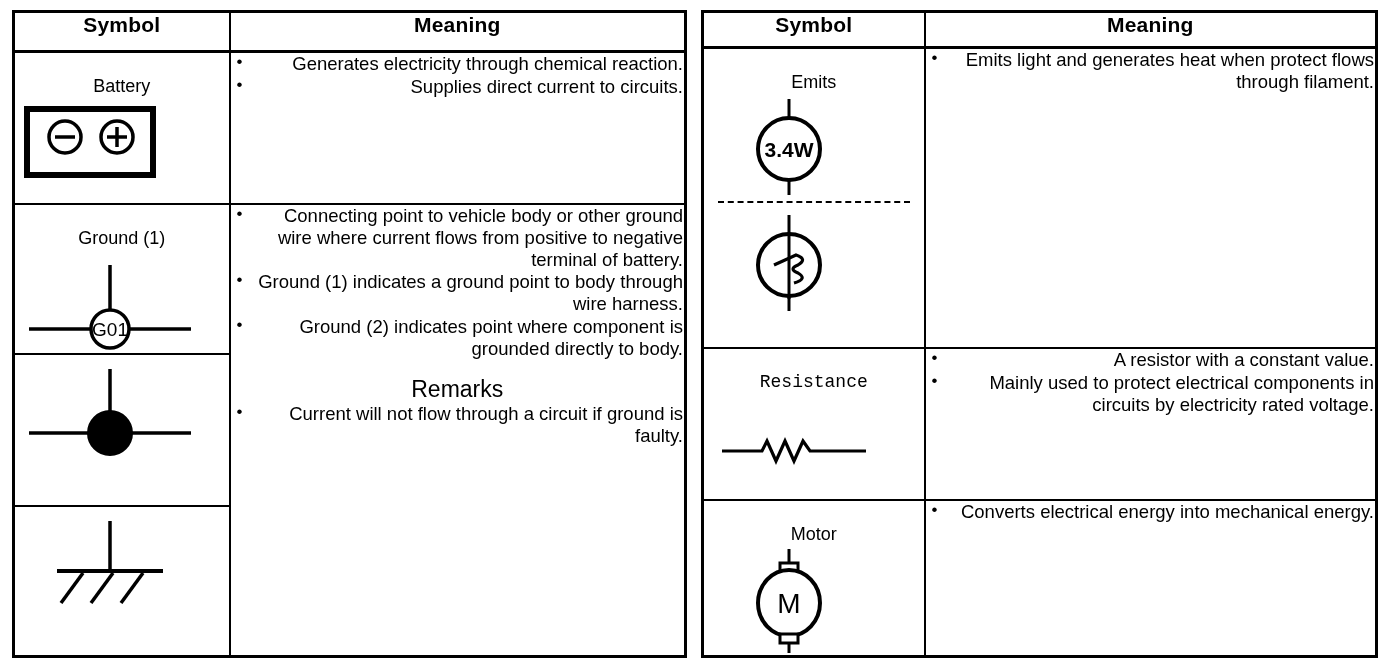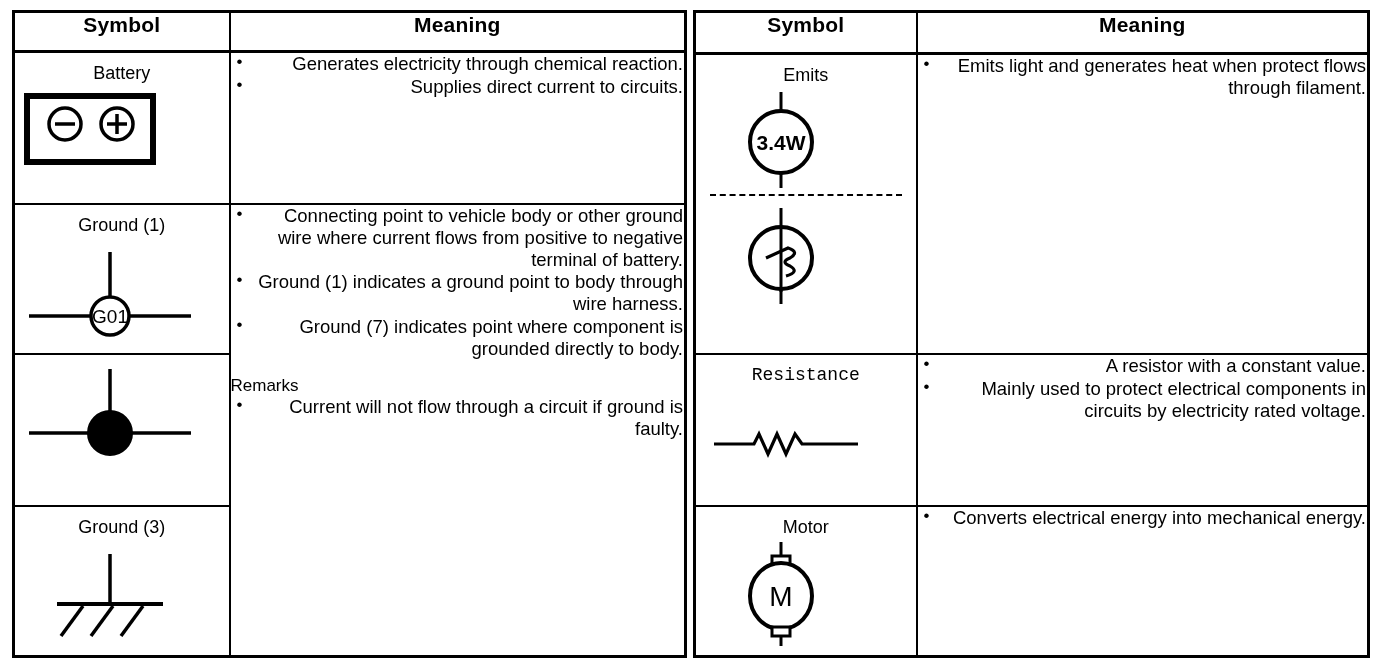--- a/index.html
+++ b/index.html
@@ -12,21 +12,21 @@
     height: 668px;
     font-family: "Liberation Sans", sans-serif;
     color: #000000;
     overflow: hidden;
   }
   .sheet {
     position: relative;
     width: 1378px;
     height: 668px;
     display: flex;
-    gap: 6px;
+    gap: 14px;
     padding: 10px 8px 10px 12px;
     box-sizing: border-box;
   }
   table.symtable {
     border-collapse: collapse;
     table-layout: fixed;
     background: #fff;
     border: 3px solid #000;
   }
   table.symtable td, table.symtable th {
@@ -42,21 +42,21 @@
     padding: 7px 0 8px 0;
     border-bottom-width: 3px !important;
     letter-spacing: .2px;
   }
   .sym-cell {
     text-align: center;
     position: relative;
   }
   .sym-label {
     font-size: 18px;
-    padding-top: 10px;
+    padding-top: 23px;
     padding-bottom: 2px;
     line-height: 1.15;
     text-align: center;
   }
   .sym-art {
     display: flex;
     align-items: center;
   }
   .mean-cell {
     padding: 8px 10px 6px 8px;
@@ -75,23 +75,24 @@
     text-indent: 0;
   }
   ul.bullets li:before {
     content: "\2022";
     position: absolute;
     left: -16px;
     top: -1px;
     font-size: 17px;
   }
   .remarks-head {
-    font-size: 17px;
+    font-size: 23px;
     line-height: 1.18;
     margin: 16px 0 0 0;
+    text-align: center;
   }
   svg { display: block; }
 </style>
 </head>
 <body>
 
 <div class="sheet">
 
   <table class="symtable" style="width:676px;">
     <colgroup>
@@ -135,21 +136,21 @@
               <line x1="14" y1="78" x2="176" y2="78" stroke="#000" stroke-width="3.5"></line>
               <circle cx="95" cy="78" r="19" fill="#fff" stroke="#000" stroke-width="3.5"></circle>
               <text x="95" y="85" text-anchor="middle" font-family="Liberation Sans, sans-serif" font-size="19" fill="#000">G01</text>
             </svg>
           </div>
         </td>
         <td class="mean-cell" rowspan="3">
           <ul class="bullets">
             <li>Connecting point to vehicle body or other ground wire where current flows from positive to negative terminal of battery.</li>
             <li>Ground (1) indicates a ground point to body through wire harness.</li>
-            <li>Ground (7) indicates point where component is grounded directly to body.</li>
+            <li>Ground (2) indicates point where component is grounded directly to body.</li>
           </ul>
           <div class="remarks-head">Remarks</div>
           <ul class="bullets">
             <li>Current will not flow through a circuit if ground is faulty.</li>
           </ul>
         </td>
       </tr>
 
       <tr>
         <td class="sym-cell" style="height:150px;">
@@ -158,21 +159,20 @@
               <line x1="95" y1="14" x2="95" y2="64" stroke="#000" stroke-width="3.5"></line>
               <line x1="14" y1="78" x2="176" y2="78" stroke="#000" stroke-width="3.5"></line>
               <circle cx="95" cy="78" r="22" fill="#000" stroke="#000" stroke-width="2"></circle>
             </svg>
           </div>
         </td>
       </tr>
 
       <tr>
         <td class="sym-cell" style="height:148px;">
-          <div class="sym-label">Ground (3)</div>
           <div class="sym-art">
             <svg width="190" height="104" viewBox="0 0 190 104" aria-hidden="true">
               <line x1="95" y1="14" x2="95" y2="64" stroke="#000" stroke-width="3.5"></line>
               <line x1="42" y1="64" x2="148" y2="64" stroke="#000" stroke-width="4"></line>
               <line x1="68" y1="66" x2="46" y2="96" stroke="#000" stroke-width="3.5"></line>
               <line x1="98" y1="66" x2="76" y2="96" stroke="#000" stroke-width="3.5"></line>
               <line x1="128" y1="66" x2="106" y2="96" stroke="#000" stroke-width="3.5"></line>
             </svg>
           </div>
         </td>

